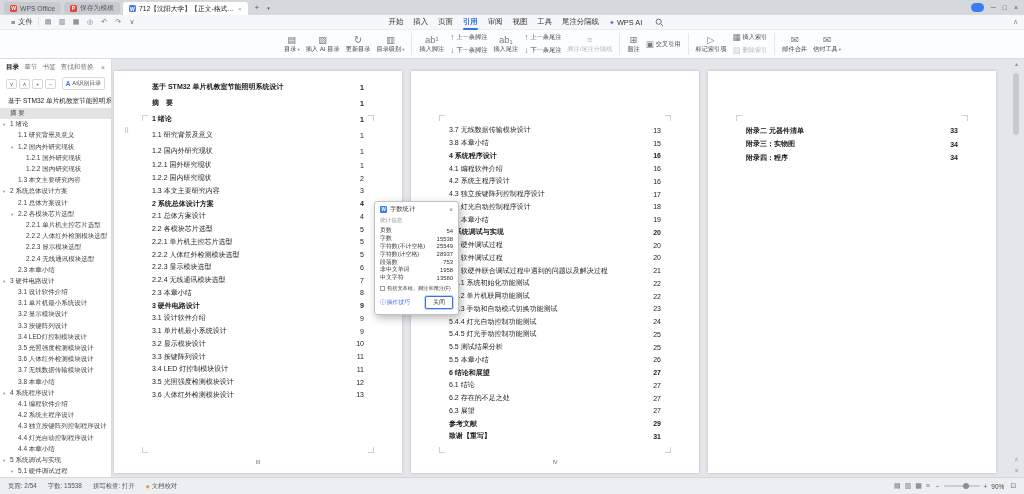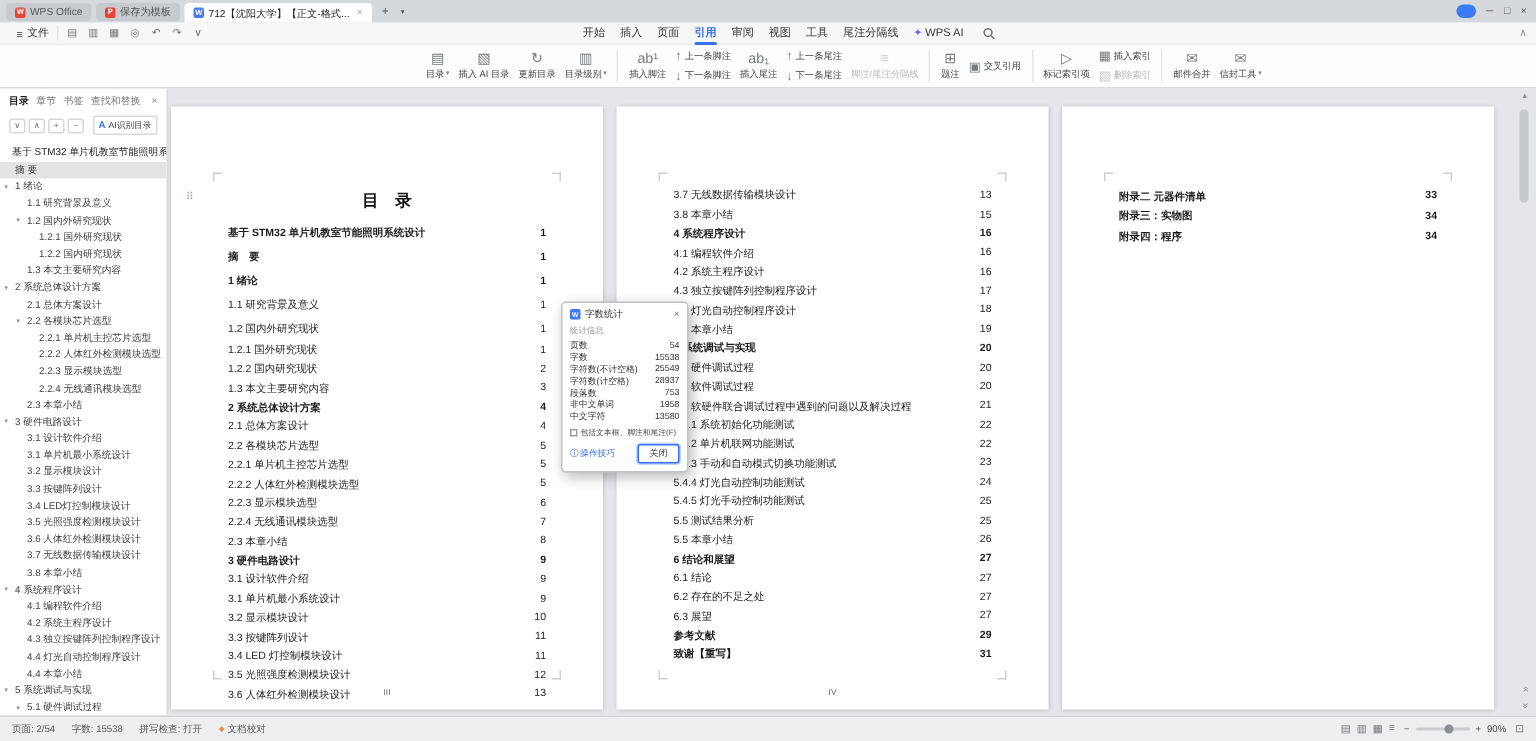--- a/index.html
+++ b/index.html
@@ -15,21 +15,21 @@
 .wtab-close{color:#999;font-size:6px;margin-left:2px}
 .tb-btn{font-size:8px;color:#555;padding:0 4px}
 .tb-right{margin-left:auto;display:flex;align-items:center;gap:7px;padding-right:2px}
 .avatar{width:13px;height:9px;border-radius:5px;background:#3d7bf5}
 .winctl{font-size:7px;color:#555}
 
 .menubar{height:15px;background:#f6f7f9;display:flex;align-items:center;padding:0 6px;flex:none;border-bottom:1px solid #ededee}
 .file-btn{display:flex;align-items:center;gap:3px;font-size:7.2px;color:#333;padding:0 5px;border-right:1px solid #e2e3e5}
 .qat{display:flex;align-items:center;gap:1px;margin-left:3px}
 .qicon{width:13px;height:12px;display:flex;align-items:center;justify-content:center;font-size:7px;color:#6b6f74;border-radius:2px}
-.rtabs{display:flex;align-items:flex-start;margin-left:245px}
+.rtabs{display:flex;align-items:flex-end;margin-left:245px}
 .rtab{padding:1px 5px;font-size:7.4px;color:#333;position:relative;display:flex;align-items:center;gap:2px;white-space:nowrap}
 .rtab.active{color:#3670f5;font-weight:bold}
 .rtab.active:after{content:"";position:absolute;left:5px;right:5px;bottom:-2px;height:2px;background:#3670f5;border-radius:1px}
 .ailogo{color:#6f5bf5;font-size:7px}
 .searchwrap{margin-left:8px;display:flex;align-items:center}
 .mb-right{margin-left:auto;font-size:7px;color:#8a8f94}
 
 .ribbon{height:29px;background:#fcfdfe;border-bottom:1px solid #d9dbde;display:flex;align-items:center;padding-left:281px;flex:none}
 .rgroup{display:flex;flex-direction:column;flex-wrap:wrap;align-content:flex-start;height:26px;align-items:flex-start}
 .rsep{width:1px;height:22px;background:#e6e7e9;margin:0 4px;flex:none}
@@ -514,21 +514,20 @@
         </div>
     </aside>
 
     <main class="docarea">
       <div class="page p1">
         <div class="cm tl"></div>
           <div class="cm tr"></div>
         <div class="cm bl"></div>
           <div class="cm br"></div>
         <span class="handle">⠿</span>
-        <div class="p-title">目　录</div>
         <div class="toc-list">
             <div class="toc-row bold">
     <span class="toc-t">基于 STM32 单片机教室节能照明系统设计</span>
     <span class="toc-p">1</span>
   </div>
             <div class="toc-row bold">
     <span class="toc-t">摘　要</span>
     <span class="toc-p">1</span>
   </div>
             <div class="toc-row bold">

